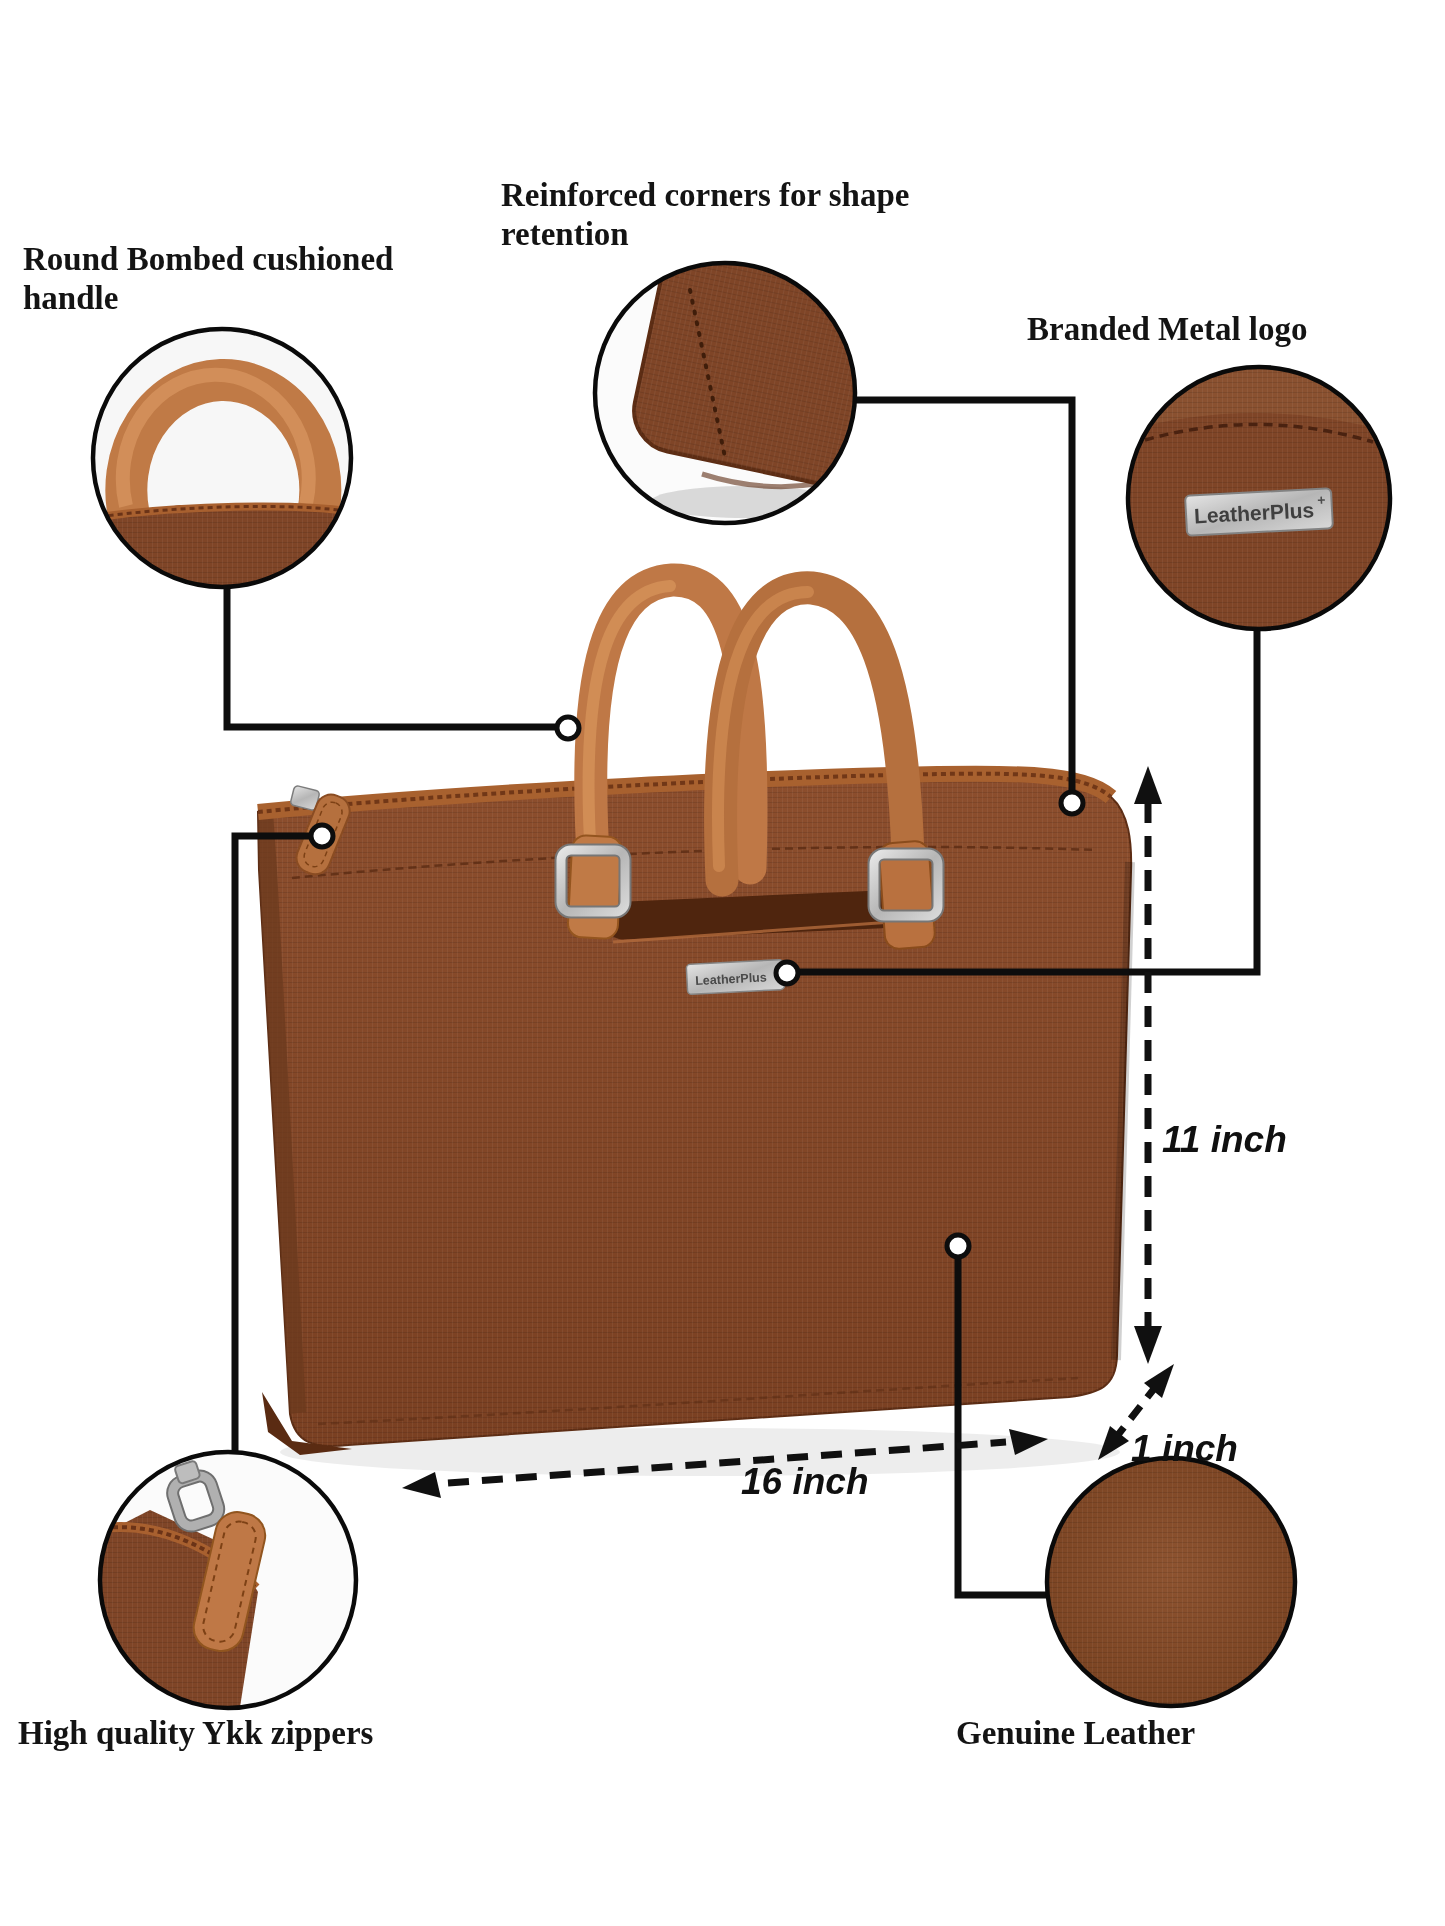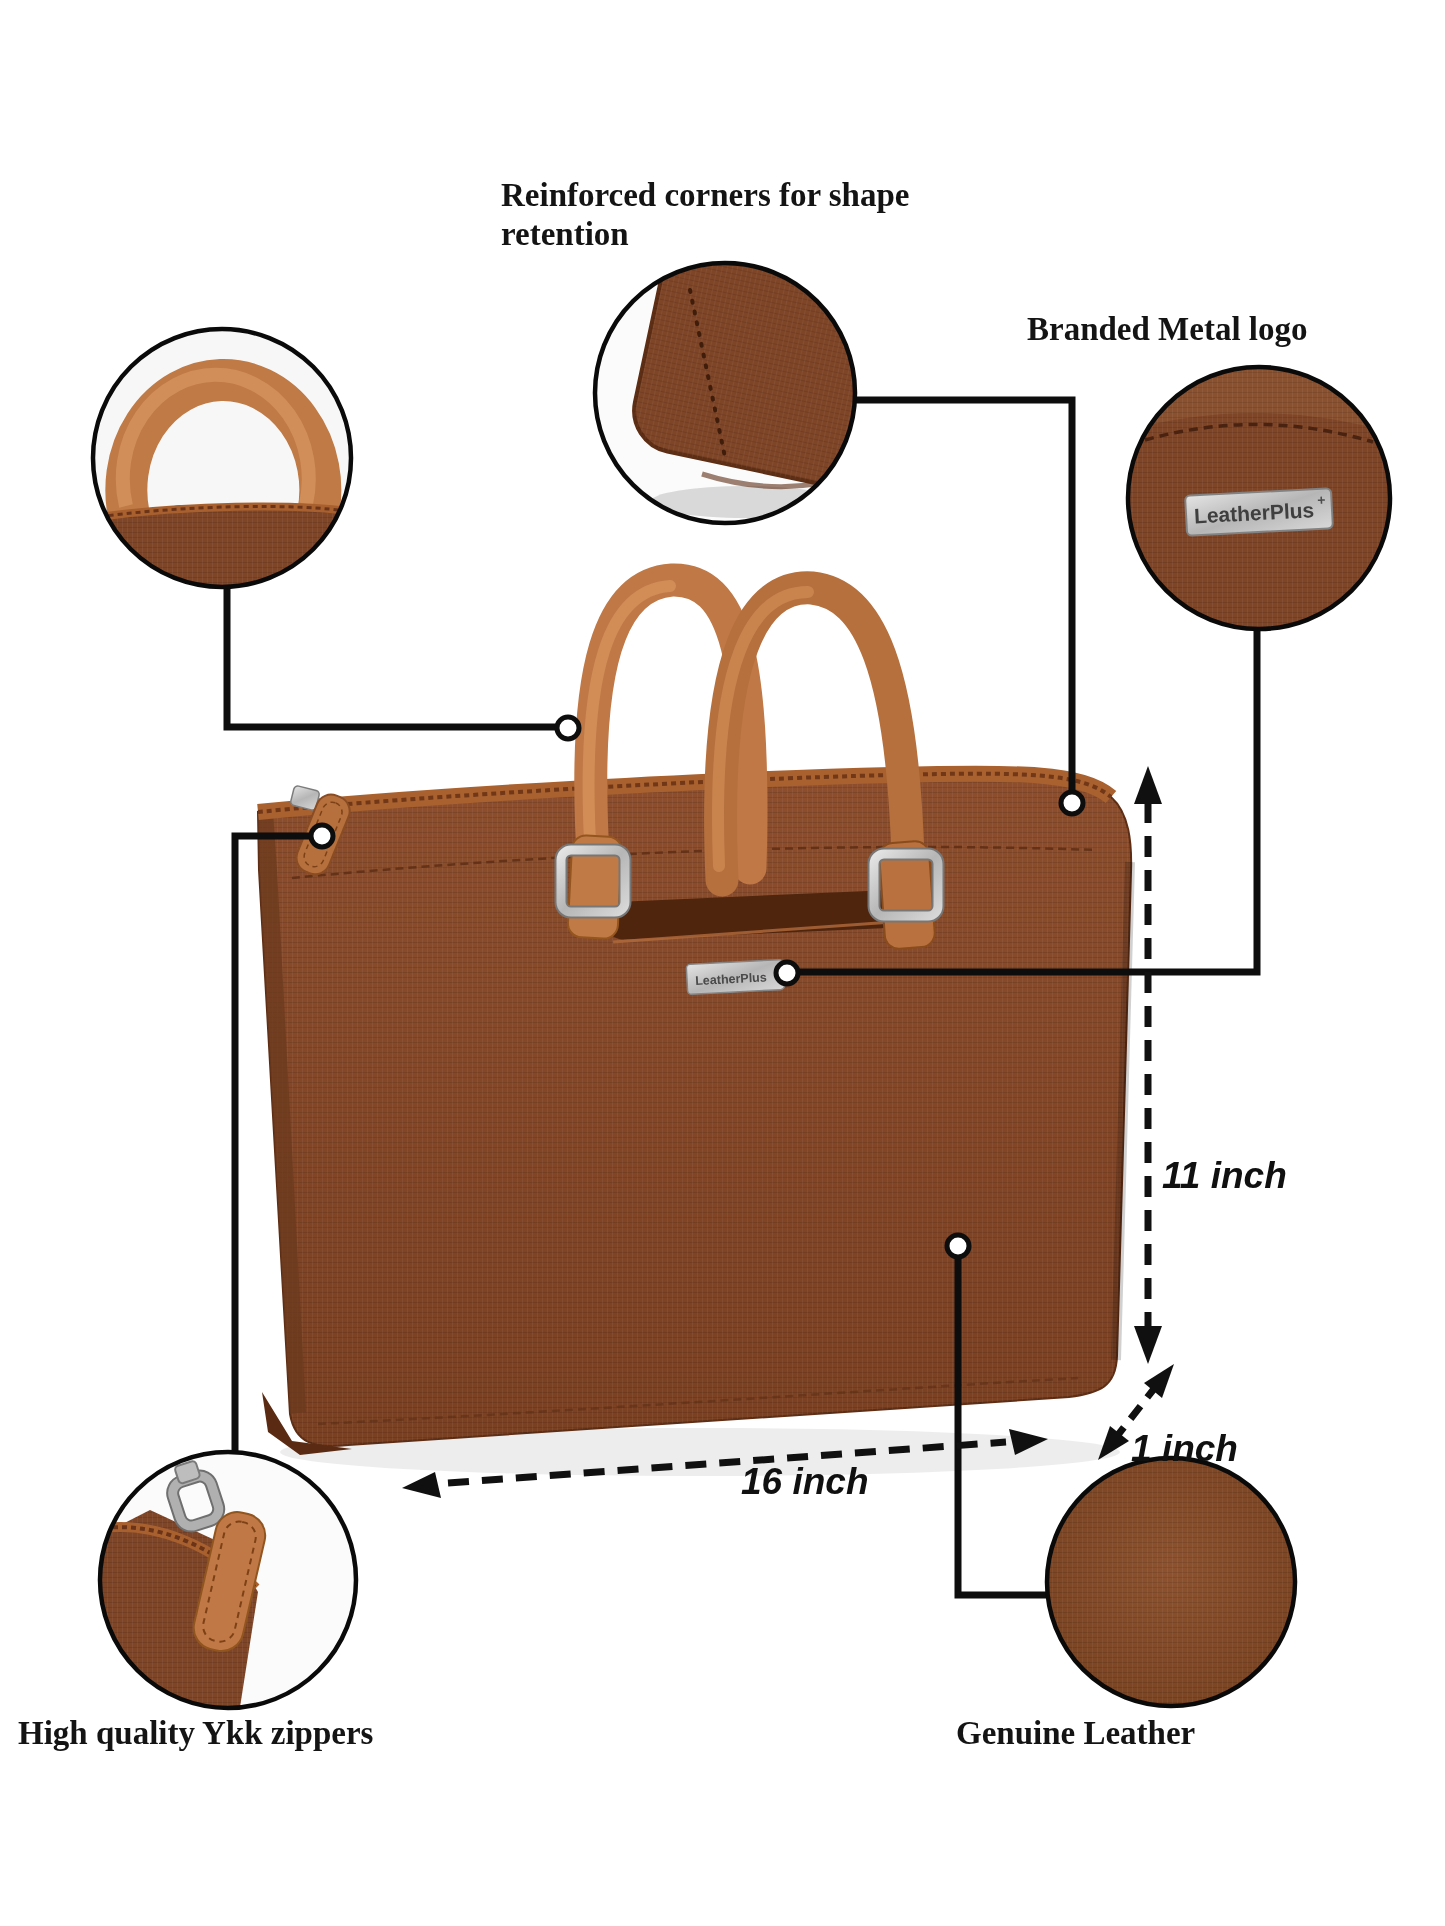--- a/index.html
+++ b/index.html
@@ -207,21 +207,22 @@
 
     <g fill="none" stroke="#0a0a0a" stroke-width="4.5">
       <circle cx="222" cy="458" r="129"></circle>
       <circle cx="725" cy="393" r="130"></circle>
       <circle cx="1259" cy="498" r="131"></circle>
       <circle cx="228" cy="1580" r="128"></circle>
       <circle cx="1171" cy="1582" r="124"></circle>
     </g>
   </svg>
 
+  <div class="callout-label" style="left:23px;top:240px;width:440px;">Round Bombed cushioned handle</div>
   <div class="callout-label" style="left:501px;top:176px;width:440px;">Reinforced corners for shape retention</div>
   <div class="callout-label" style="left:1027px;top:310px;width:440px;">Branded Metal logo</div>
   <div class="callout-label" style="left:956px;top:1714px;width:440px;">Genuine Leather</div>
   <div class="callout-label" style="left:18px;top:1714px;width:440px;">High quality Ykk zippers</div>
 
-  <div class="dim-label" style="left:1162px;top:1119px;margin-top:36px;">11 inch</div>
+  <div class="dim-label" style="left:1162px;top:1119px;">11 inch</div>
   <div class="dim-label" style="left:693px;top:1461px;margin-left:48px;">16 inch</div>
   <div class="dim-label" style="left:1131px;top:1428px;">1 inch</div>
 </div>
 
 </body></html>

